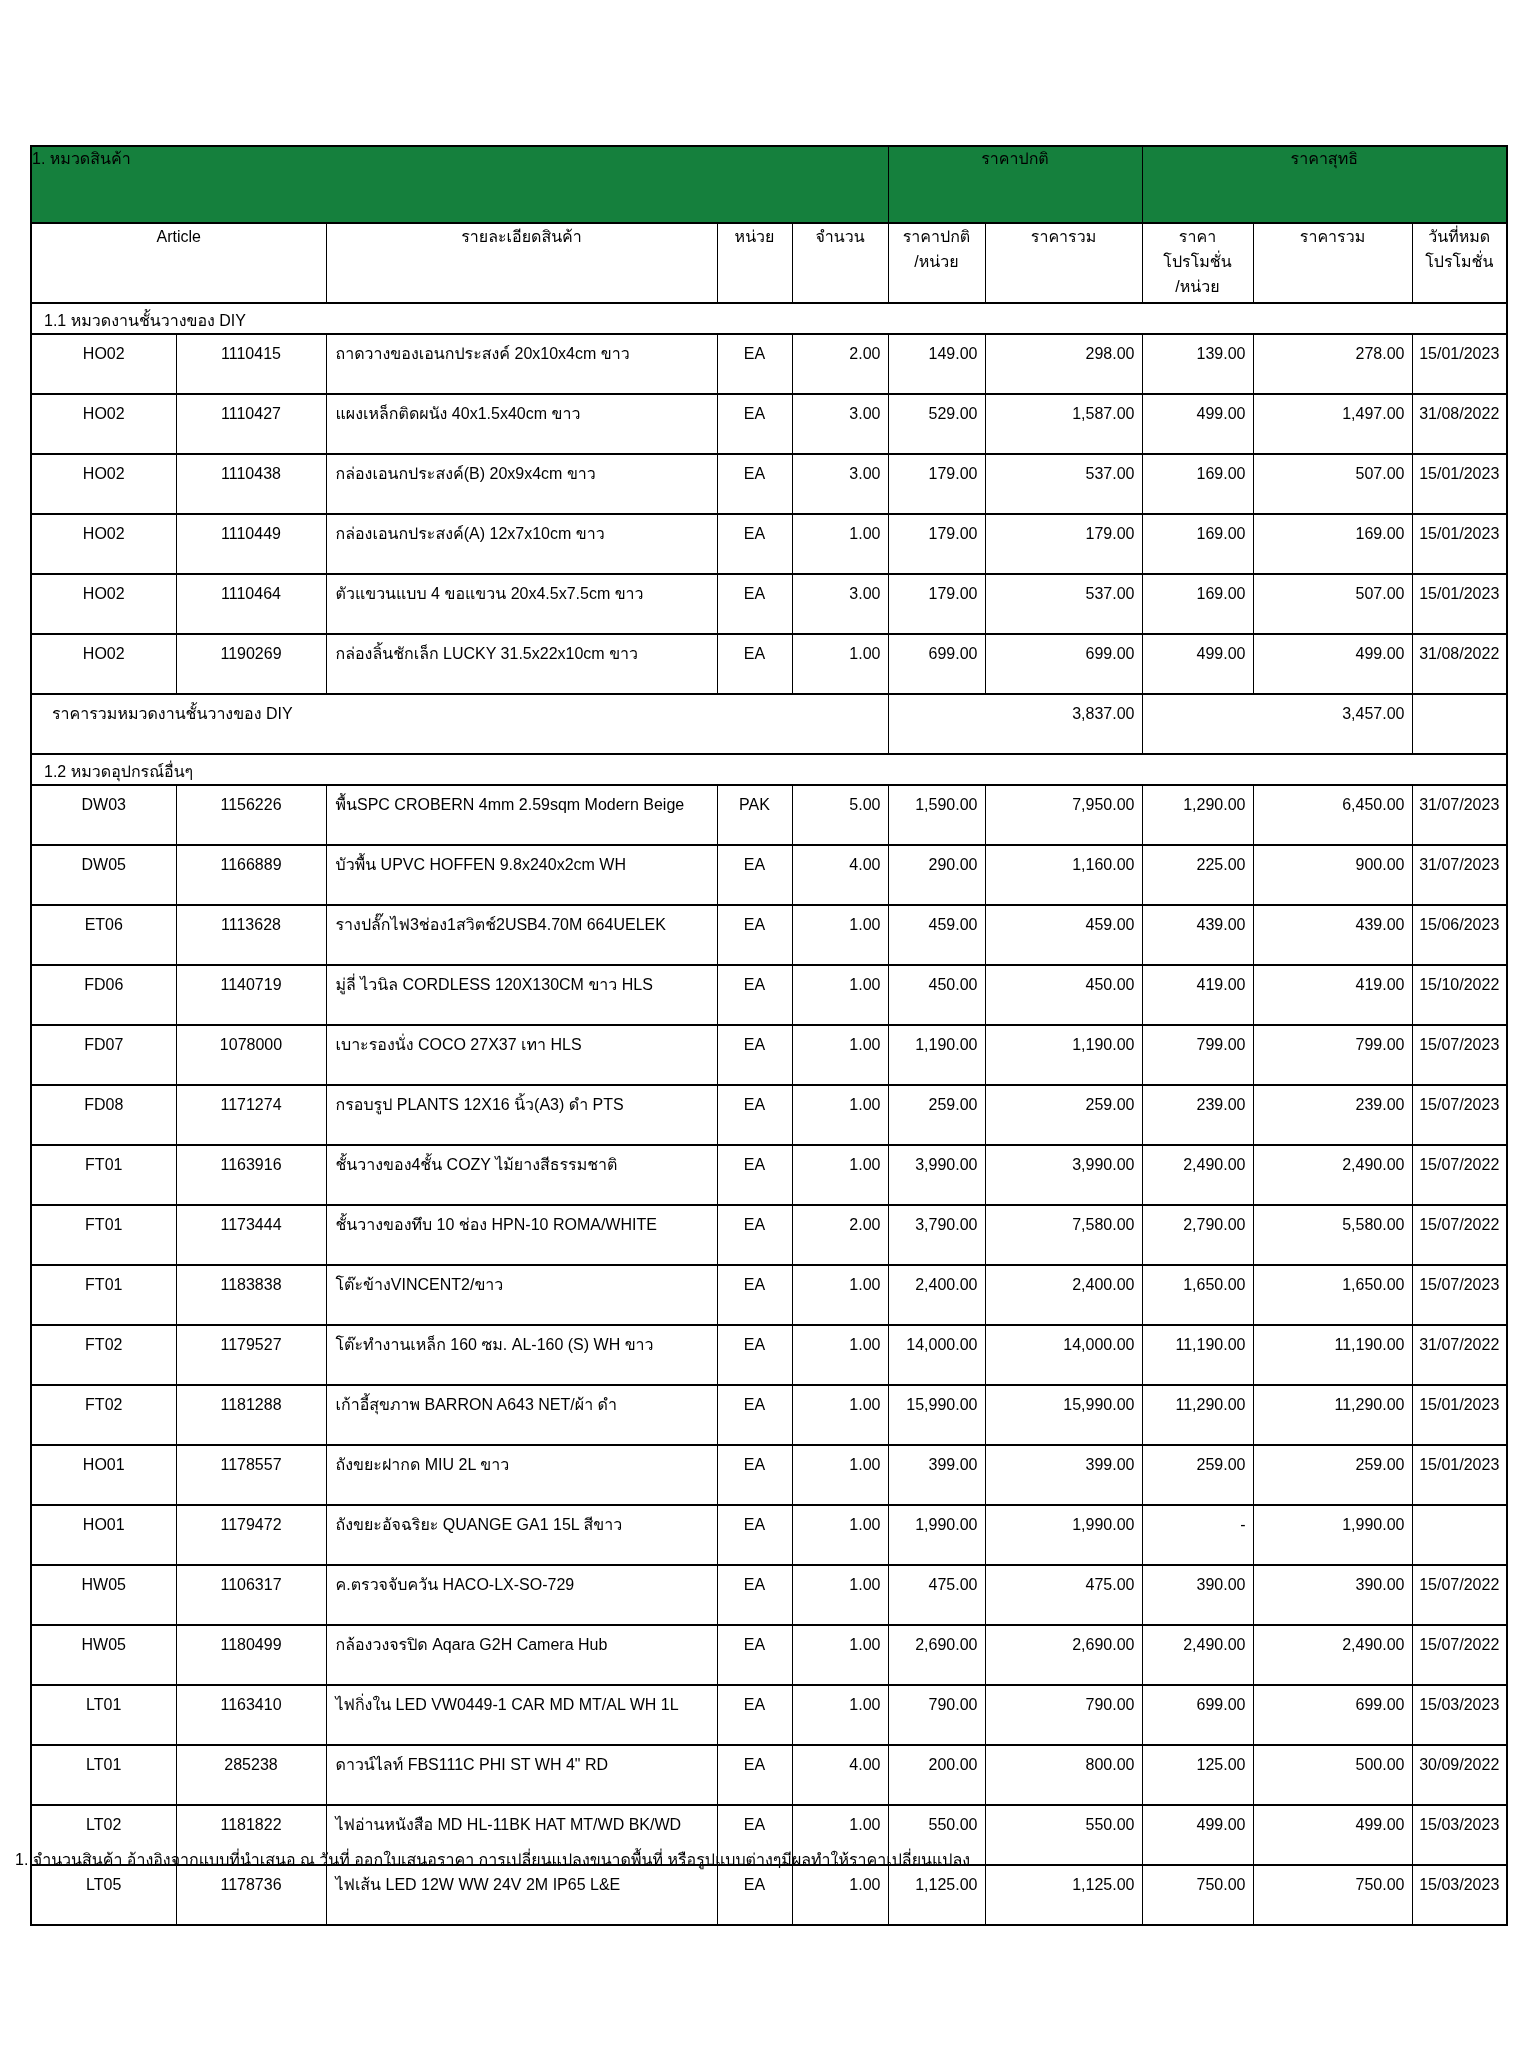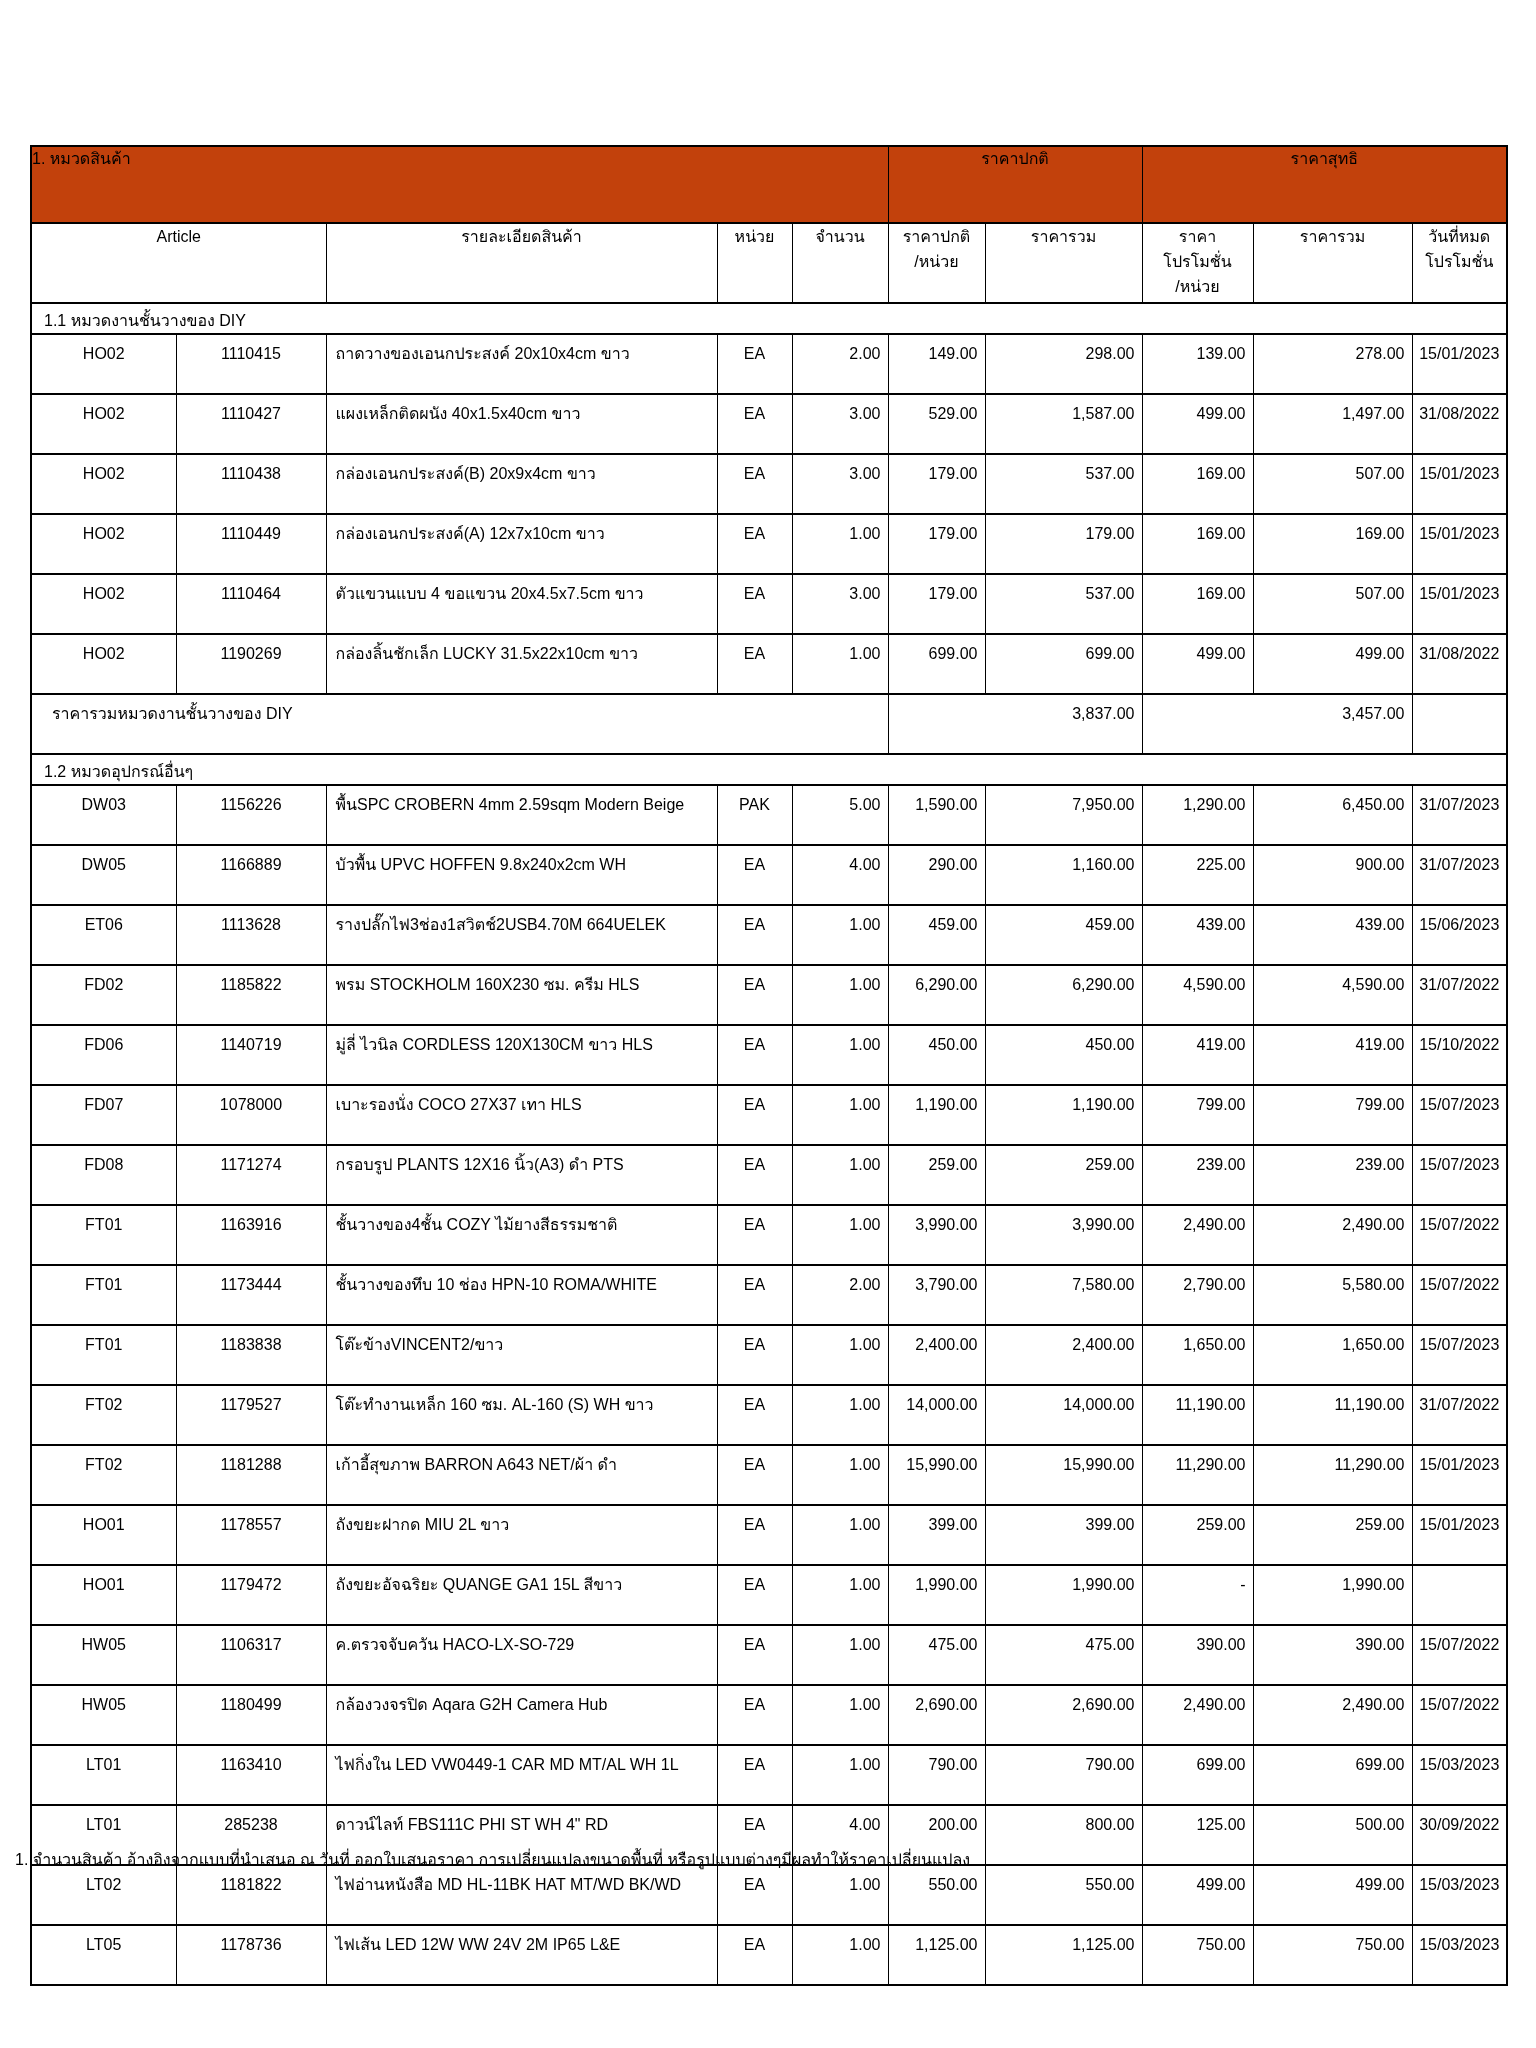--- a/index.html
+++ b/index.html
@@ -16,21 +16,21 @@
     border-top:2px solid #000;border-bottom:2px solid #000;
     font-weight:normal;vertical-align:top;
     font-size:16px;line-height:24px;
     padding:0;overflow:hidden;white-space:nowrap;
   }
   tr.group-row{height:77px;}
   tr.cols-row{height:80px;}
   tr.section-row{height:28px;}
   tr.data-row{height:60px;}
 
-  .gray{background:#c2410c;}
+  .gray{background:#15803d;}
   .group-left{text-align:left;padding-left:12px;padding-top:9px;font-size:17px;}
   .group-center{text-align:center;padding-top:9px;font-size:17px;}
 
   .cols-row th{text-align:center;font-size:16px;line-height:25px;white-space:normal;}
 
   td.left{text-align:left;padding-left:9px;padding-top:7px;}
   td.center{text-align:center;padding-top:7px;}
   td.right{text-align:right;padding-right:7px;padding-top:7px;}
   td.section-title{padding-left:12px;padding-top:5px;}
   td.subtotal-label{padding-left:20px;}
@@ -189,32 +189,20 @@
           <td class="left">รางปลั๊กไฟ3ช่อง1สวิตช์2USB4.70M 664UELEK</td>
           <td class="center">EA</td>
           <td class="right">1.00</td>
           <td class="right">459.00</td>
           <td class="right">459.00</td>
           <td class="right">439.00</td>
           <td class="right">439.00</td>
           <td class="center">15/06/2023</td>
         </tr>
         <tr class="data-row">
-          <td class="center">FD02</td>
-          <td class="center">1185822</td>
-          <td class="left">พรม STOCKHOLM 160X230 ซม. ครีม HLS</td>
-          <td class="center">EA</td>
-          <td class="right">1.00</td>
-          <td class="right">6,290.00</td>
-          <td class="right">6,290.00</td>
-          <td class="right">4,590.00</td>
-          <td class="right">4,590.00</td>
-          <td class="center">31/07/2022</td>
-        </tr>
-        <tr class="data-row">
           <td class="center">FD06</td>
           <td class="center">1140719</td>
           <td class="left">มู่ลี่ ไวนิล CORDLESS 120X130CM ขาว HLS</td>
           <td class="center">EA</td>
           <td class="right">1.00</td>
           <td class="right">450.00</td>
           <td class="right">450.00</td>
           <td class="right">419.00</td>
           <td class="right">419.00</td>
           <td class="center">15/10/2022</td>

